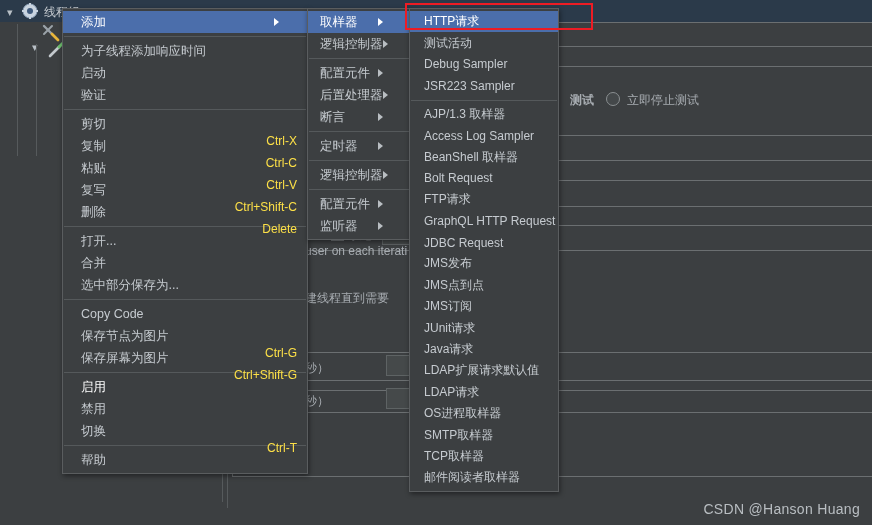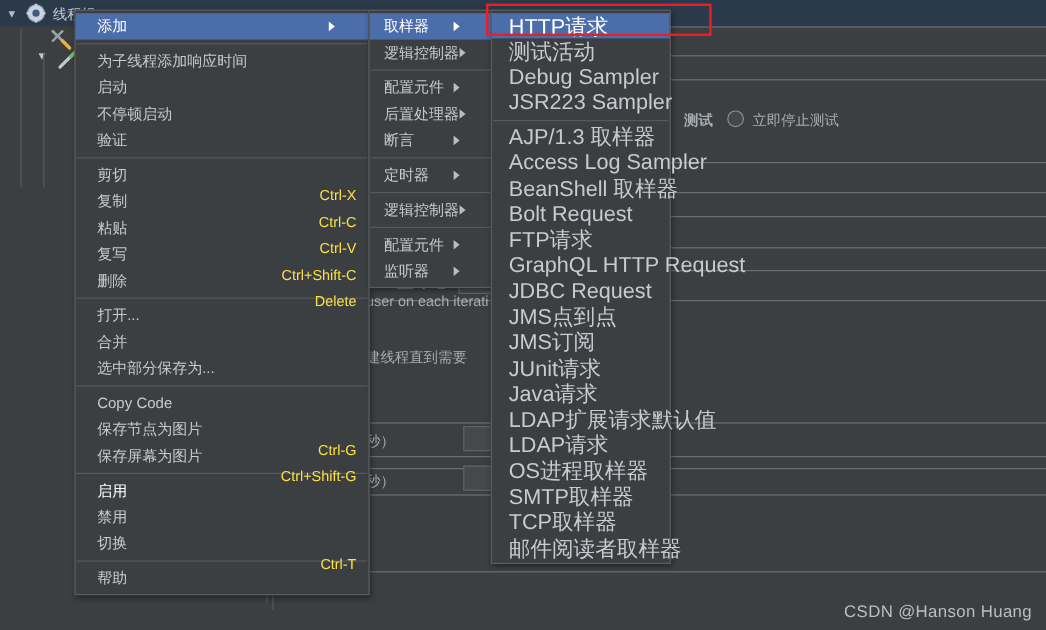--- a/index.html
+++ b/index.html
@@ -86,21 +86,21 @@
     border-top: 4px solid transparent;
     border-bottom: 4px solid transparent;
   }
   .mi.sel .arrow { border-left-color: #ffffff; }
   .sep { height: 1px; margin: 3px 1px; background: #55595b; }
 
   
   #menu-main { left: 62px; top: 8px; width: 246px; }
   #menu-add  { left: 307px; top: 8px; width: 105px; }
   #menu-sampler { left: 409px; top: 8px; width: 150px; }
-  #menu-sampler .mi { padding-left: 14px; font-size: 18px; height: 21.4px; }
+  #menu-sampler .mi { padding-left: 14px; font-size: 12px; height: 21.4px; }
   #menu-add .mi { padding-left: 12px; }
 
   .red-box {
     position: absolute; left: 405px; top: 3px; width: 188px; height: 27px;
     border: 2px solid #ee1c24; pointer-events: none;
   }
 </style>
 </head>
 <body>
 
@@ -181,23 +181,20 @@
         <span class="arrow"></span>
       </div>
       <div class="sep"></div>
       <div class="mi">
         <span class="lbl">为子线程添加响应时间</span>
       </div>
       <div class="mi">
         <span class="lbl">启动</span>
       </div>
       <div class="mi">
-        <span class="lbl">不停顿启动</span>
-      </div>
-      <div class="mi">
         <span class="lbl">验证</span>
       </div>
       <div class="sep"></div>
       <div class="mi">
         <span class="lbl">剪切</span>
         <span class="accel">Ctrl-X</span>
       </div>
       <div class="mi">
         <span class="lbl">复制</span>
         <span class="accel">Ctrl-C</span>
@@ -323,20 +320,23 @@
       <div class="mi">
         <span class="lbl">FTP请求</span>
       </div>
       <div class="mi">
         <span class="lbl">GraphQL HTTP Request</span>
       </div>
       <div class="mi">
         <span class="lbl">JDBC Request</span>
       </div>
       <div class="mi">
+        <span class="lbl">JMS发布</span>
+      </div>
+      <div class="mi">
         <span class="lbl">JMS点到点</span>
       </div>
       <div class="mi">
         <span class="lbl">JMS订阅</span>
       </div>
       <div class="mi">
         <span class="lbl">JUnit请求</span>
       </div>
       <div class="mi">
         <span class="lbl">Java请求</span>

